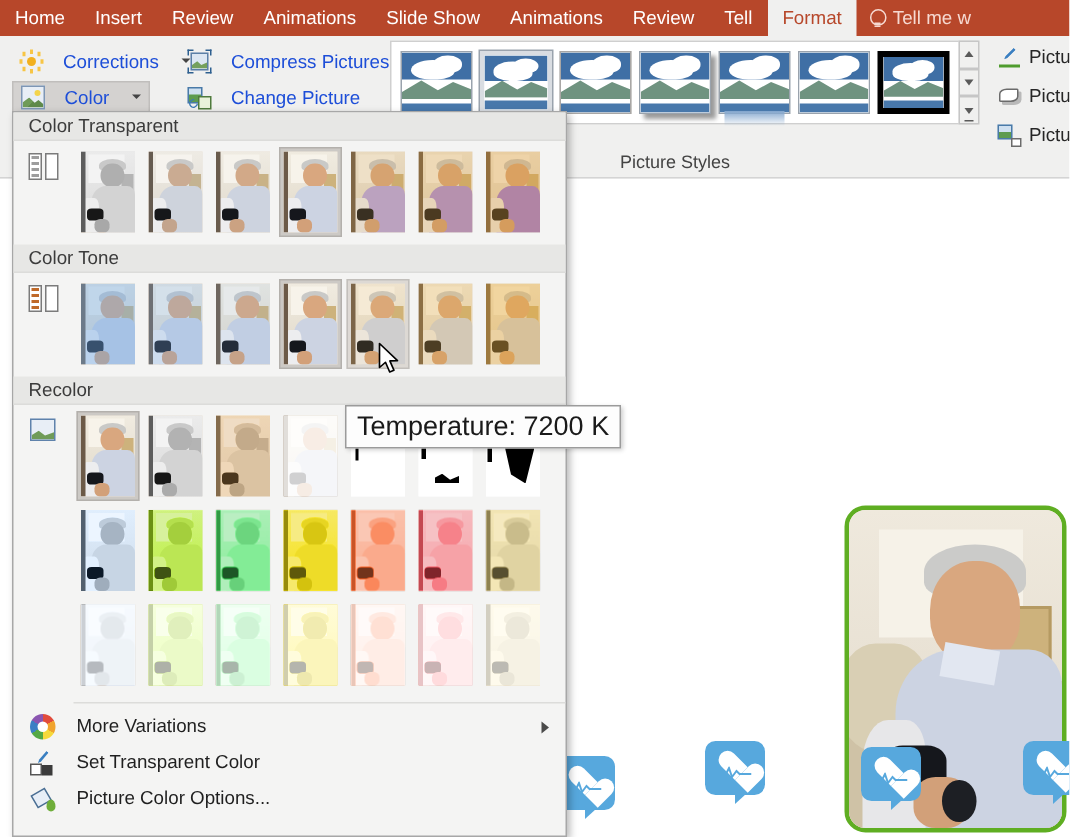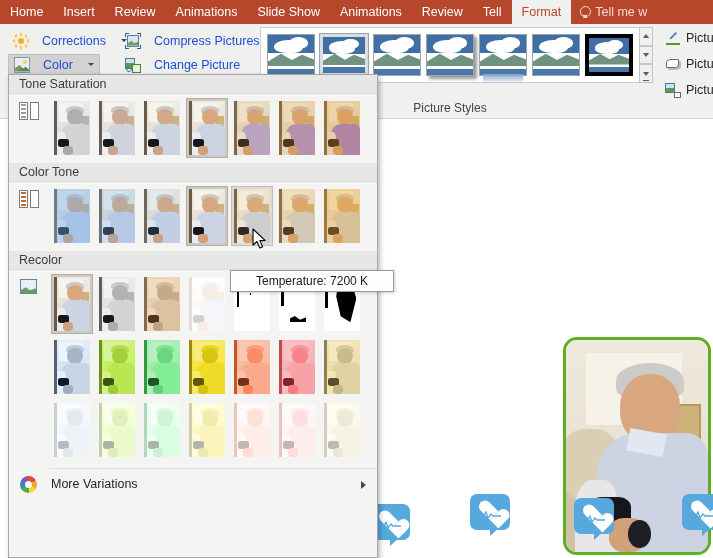--- a/index.html
+++ b/index.html
@@ -306,21 +306,21 @@
   .thumb .img .sh { position: absolute; left: 20%; top: 42%; width: 80%; height: 58%; background: #ccd3e2; border-radius: 34% 18% 0 0; }
   .thumb .img .sl { position: absolute; left: 0; bottom: 0; width: 32%; height: 42%; background: #ededef; border-radius: 36% 26% 0 0; }
   .thumb .img .cf { position: absolute; left: 12%; bottom: 14%; width: 30%; height: 16%; background: #15171c; border-radius: 28%; }
   .thumb .img .hn { position: absolute; left: 26%; bottom: 0; width: 26%; height: 16%; background: #d2a079; border-radius: 40%; }
   .thumb .img .dk { position: absolute; left: 0; top: 0; width: 9%; height: 100%; background: #6c5a48; }
   .thumb .ov { position: absolute; inset: 0; pointer-events: none; }
 
   .tooltip {
     position: absolute; left: 230px; top: 270px;
     background: #fdfdfd; border: 1px solid #9b9b9b;
-    padding: 3px 25px; font-size: 12px; color: #1a1a1a;
+    padding: 3px 7px; font-size: 18px; color: #1a1a1a;
     box-shadow: 1px 1px 3px rgba(0,0,0,.2); z-index: 60; white-space: nowrap;
   }
 
   .menu-item {
     position: relative; height: 24px; display: flex; align-items: center;
     padding-left: 42px; font-size: 12.5px; color: #1f1f1f;
   }
   .menu-item .mic { position: absolute; left: 11px; top: 4px; width: 17px; height: 17px; }
   .menu-item .subarrow {
     position: absolute; right: 11px; top: 9px; width: 0; height: 0;
@@ -578,21 +578,21 @@
         <svg class="ekg" viewBox="0 0 22 8">
             <path d="M0 5 L5 5 L7 1 L9 7 L12 3 L14 5 L22 5" stroke="#57a8dd" stroke-width="1.3" fill="none"></path>
           </svg>
       </div>
     </div>
   </div>
 
   <div class="dropdown">
 
     <div class="sec-head">
-      <span>Tone Saturation</span>
+      <span>Color Transparent</span>
     </div>
     <div class="sec-body">
       <span class="sec-icon">
         <span class="si-a"></span>
           <span class="si-bars"></span>
           <span class="si-b"></span>
       </span>
       <div class="thumbrow">
         <div class="thumb">
             <div class="img">
@@ -1128,20 +1128,35 @@
       </div>
     </div>
 
     <div class="menu-sep"></div>
 
     <div class="menu-item">
       <span class="mic mic-wheel"></span>
       <span>More Variations</span>
       <span class="subarrow"></span>
     </div>
+    <div class="menu-item">
+      <span class="mic mic-trans">
+          <span class="sq"></span>
+          <span class="sq2"></span>
+          <span class="pen2"></span>
+        </span>
+      <span>Set Transparent Color</span>
+    </div>
+    <div class="menu-item">
+      <span class="mic mic-bucket">
+          <span class="bk"></span>
+          <span class="dp"></span>
+        </span>
+      <span>Picture Color Options...</span>
+    </div>
   </div>
 
   <div class="tooltip">Temperature: 7200 K</div>
 
   <svg class="cursor" style="left:252px; top:228px;" width="16" height="22" viewBox="0 0 16 22">
     <path d="M1 1 L1 17 L5 13.5 L7.8 20 L10.6 18.8 L7.9 12.6 L13 12.4 Z" fill="#fff" stroke="#000" stroke-width="1.1" stroke-linejoin="round"></path>
   </svg>
 
 </div>
 

